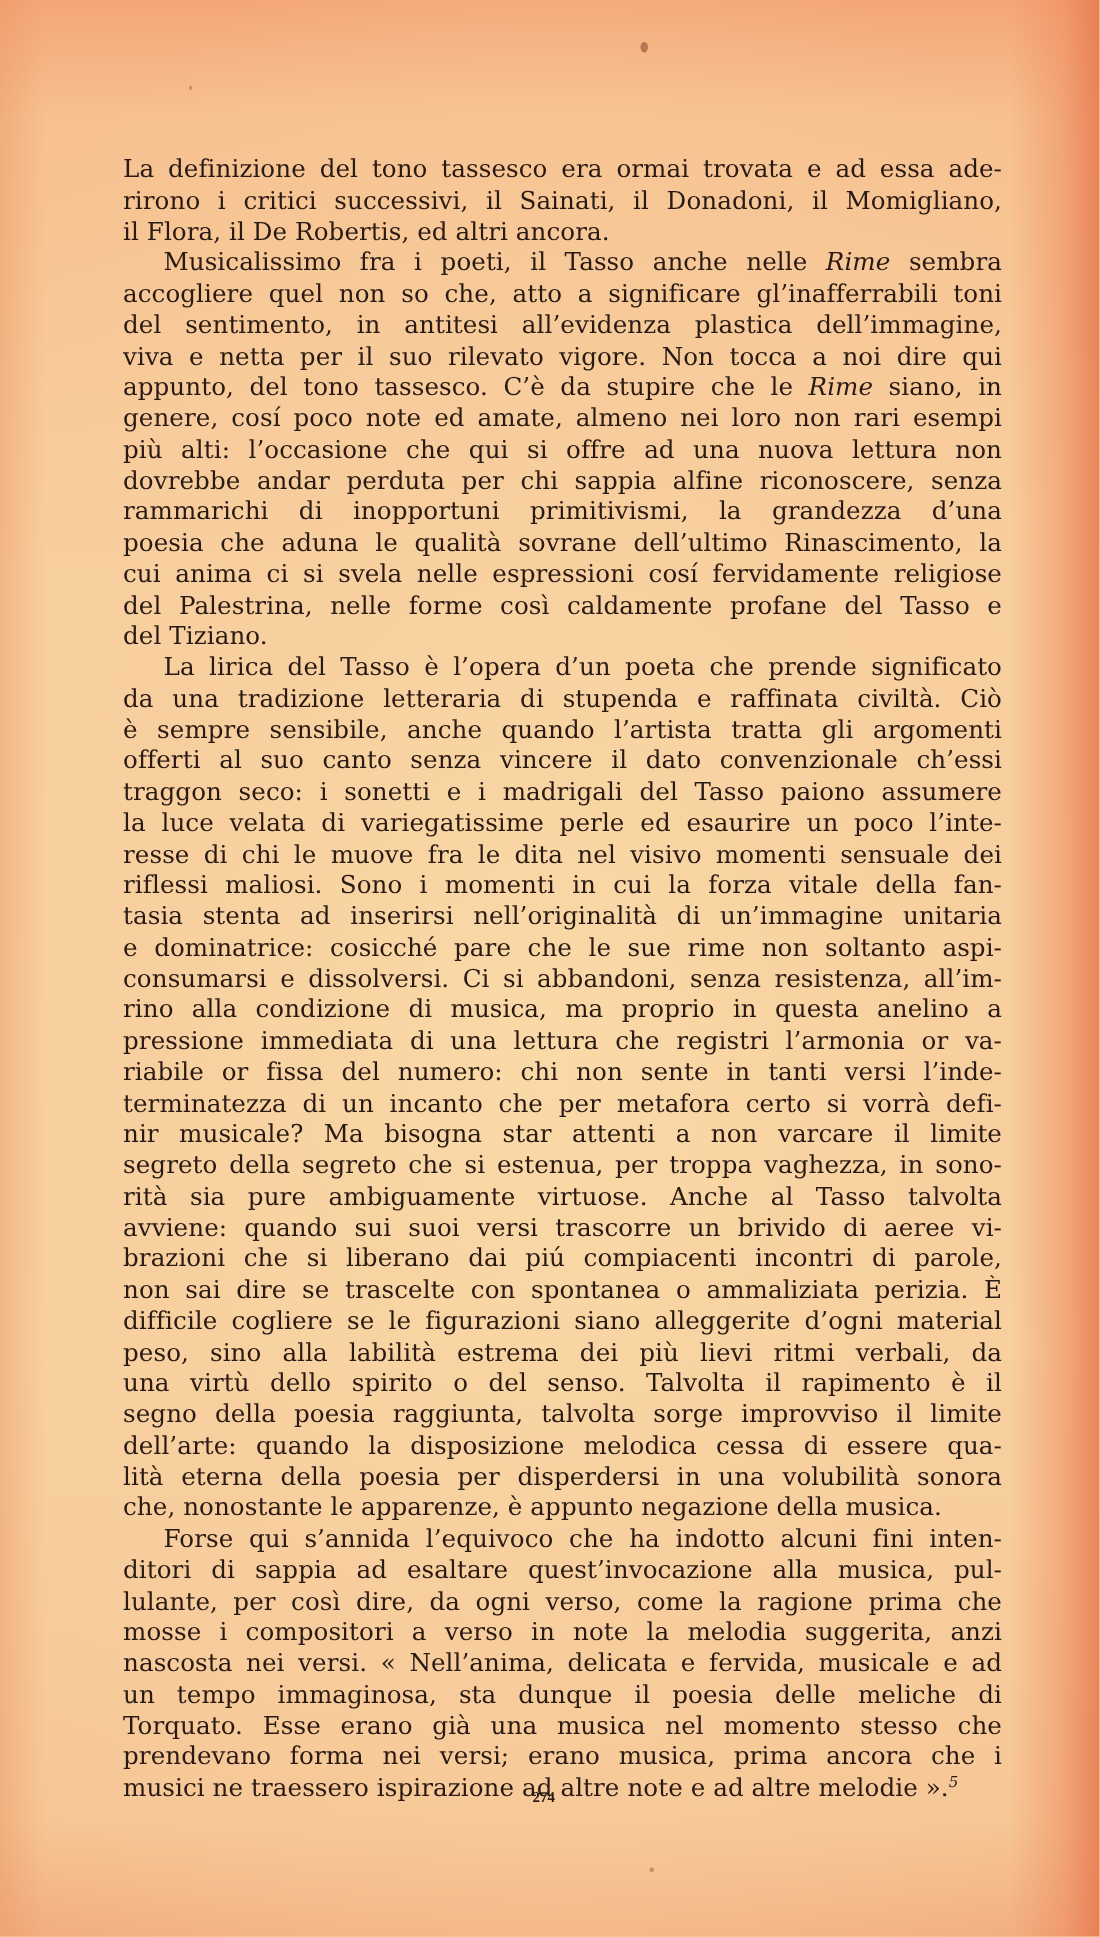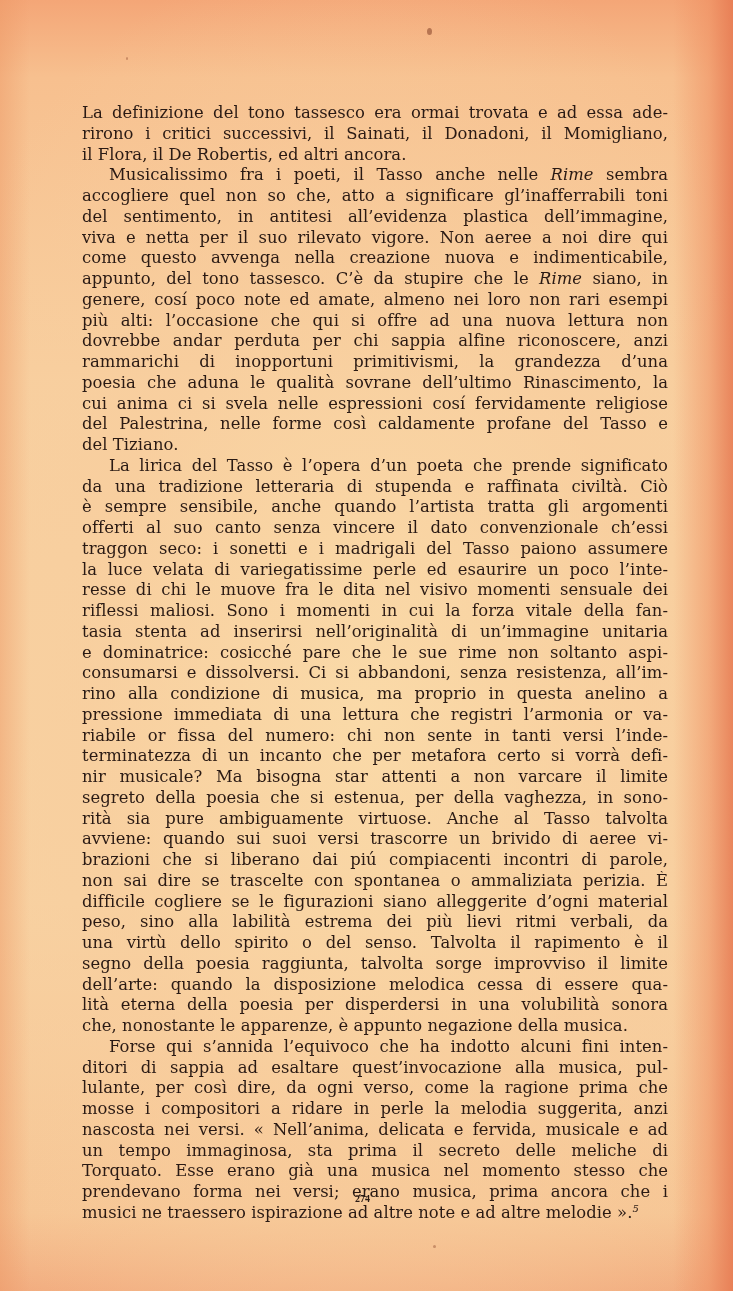--- a/index.html
+++ b/index.html
@@ -94,26 +94,25 @@
   <div class="text-block" id="text-block">
       <div>
         <span class="line">La definizione del tono tassesco era ormai trovata e ad essa ade-</span>
         <span class="line">rirono i critici successivi, il Sainati, il Donadoni, il Momigliano,</span>
         <span class="line last">il Flora, il De Robertis, ed altri ancora.</span>
       </div>
       <div>
         <span class="line indent">Musicalissimo fra i poeti, il Tasso anche nelle <em>Rime</em> sembra</span>
         <span class="line">accogliere quel non so che, atto a significare gl’inafferrabili toni</span>
         <span class="line">del sentimento, in antitesi all’evidenza plastica dell’immagine,</span>
-        <span class="line">viva e netta per il suo rilevato vigore. Non aeree a noi dire qui</span>
-        <span class="line">come questo avvenga nella creazione nuova e indimenticabile,</span>
+        <span class="line">viva e netta per il suo rilevato vigore. Non tocca a noi dire qui</span>
         <span class="line">appunto, del tono tassesco. C’è da stupire che le <em>Rime</em> siano, in</span>
         <span class="line">genere, cosí poco note ed amate, almeno nei loro non rari esempi</span>
         <span class="line">più alti: l’occasione che qui si offre ad una nuova lettura non</span>
-        <span class="line">dovrebbe andar perduta per chi sappia alfine riconoscere, anzi</span>
+        <span class="line">dovrebbe andar perduta per chi sappia alfine riconoscere, senza</span>
         <span class="line">rammarichi di inopportuni primitivismi, la grandezza d’una</span>
         <span class="line">poesia che aduna le qualità sovrane dell’ultimo Rinascimento, la</span>
         <span class="line">cui anima ci si svela nelle espressioni cosí fervidamente religiose</span>
         <span class="line">del Palestrina, nelle forme così caldamente profane del Tasso e</span>
         <span class="line last">del Tiziano.</span>
       </div>
       <div>
         <span class="line indent">La lirica del Tasso è l’opera d’un poeta che prende significato</span>
         <span class="line">da una tradizione letteraria di stupenda e raffinata civiltà. Ciò</span>
         <span class="line">è sempre sensibile, anche quando l’artista tratta gli argomenti</span>
@@ -123,40 +122,40 @@
         <span class="line">resse di chi le muove fra le dita nel visivo momenti sensuale dei</span>
         <span class="line">riflessi maliosi. Sono i momenti in cui la forza vitale della fan-</span>
         <span class="line">tasia stenta ad inserirsi nell’originalità di un’immagine unitaria</span>
         <span class="line">e dominatrice: cosicché pare che le sue rime non soltanto aspi-</span>
         <span class="line">consumarsi e dissolversi. Ci si abbandoni, senza resistenza, all’im-</span>
         <span class="line">rino alla condizione di musica, ma proprio in questa anelino a</span>
         <span class="line">pressione immediata di una lettura che registri l’armonia or va-</span>
         <span class="line">riabile or fissa del numero: chi non sente in tanti versi l’inde-</span>
         <span class="line">terminatezza di un incanto che per metafora certo si vorrà defi-</span>
         <span class="line">nir musicale? Ma bisogna star attenti a non varcare il limite</span>
-        <span class="line">segreto della poesia che si estenua, per della vaghezza, in sono-</span>
+        <span class="line">segreto della segreto che si estenua, per troppa vaghezza, in sono-</span>
         <span class="line">rità sia pure ambiguamente virtuose. Anche al Tasso talvolta</span>
         <span class="line">avviene: quando sui suoi versi trascorre un brivido di aeree vi-</span>
         <span class="line">brazioni che si liberano dai piú compiacenti incontri di parole,</span>
         <span class="line">non sai dire se trascelte con spontanea o ammaliziata perizia. È</span>
         <span class="line">difficile cogliere se le figurazioni siano alleggerite d’ogni material</span>
         <span class="line">peso, sino alla labilità estrema dei più lievi ritmi verbali, da</span>
         <span class="line">una virtù dello spirito o del senso. Talvolta il rapimento è il</span>
         <span class="line">segno della poesia raggiunta, talvolta sorge improvviso il limite</span>
         <span class="line">dell’arte: quando la disposizione melodica cessa di essere qua-</span>
         <span class="line">lità eterna della poesia per disperdersi in una volubilità sonora</span>
         <span class="line last">che, nonostante le apparenze, è appunto negazione della musica.</span>
       </div>
       <div>
         <span class="line indent">Forse qui s’annida l’equivoco che ha indotto alcuni fini inten-</span>
         <span class="line">ditori di sappia ad esaltare quest’invocazione alla musica, pul-</span>
         <span class="line">lulante, per così dire, da ogni verso, come la ragione prima che</span>
-        <span class="line">mosse i compositori a ridare in perle la melodia suggerita, anzi</span>
+        <span class="line">mosse i compositori a verso in note la melodia suggerita, anzi</span>
         <span class="line">nascosta nei versi. « Nell’anima, delicata e fervida, musicale e ad</span>
-        <span class="line">un tempo immaginosa, sta prima il secreto delle meliche di</span>
+        <span class="line">un tempo immaginosa, sta dunque il poesia delle meliche di</span>
         <span class="line">Torquato. Esse erano già una musica nel momento stesso che</span>
         <span class="line">prendevano forma nei versi; erano musica, prima ancora che i</span>
         <span class="line last">musici ne traessero ispirazione ad altre note e ad altre melodie ».<sup>5</sup></span>
       </div>
     </div>
 
   <div class="page-number">274</div>
 </div>
 
 </body></html>

